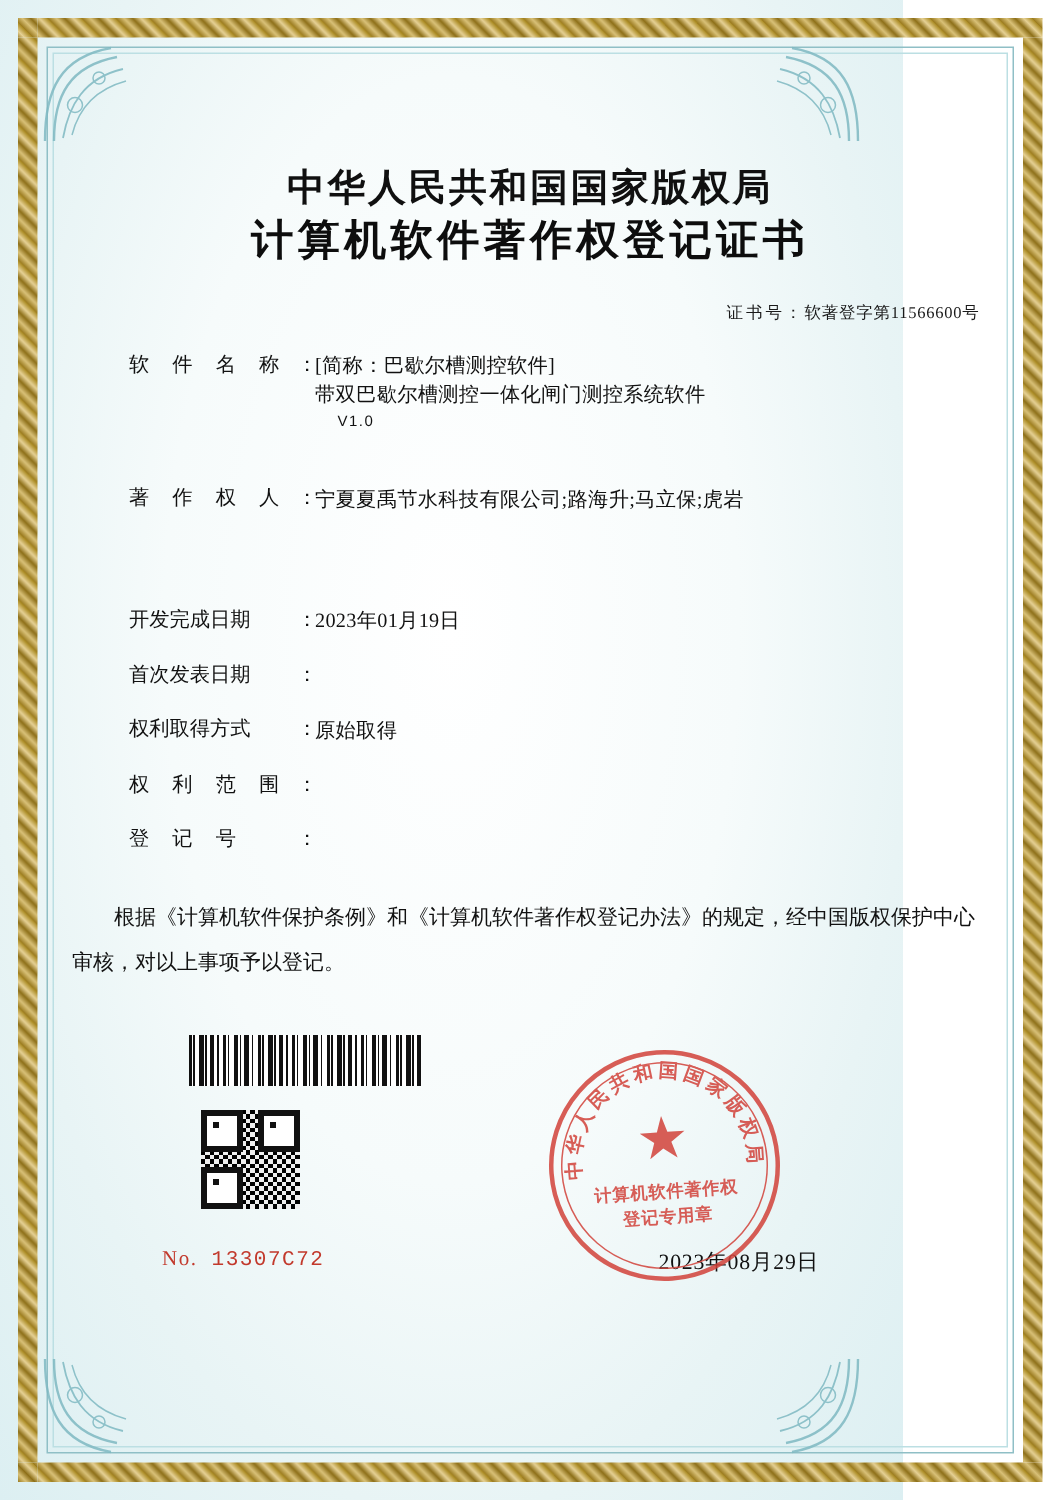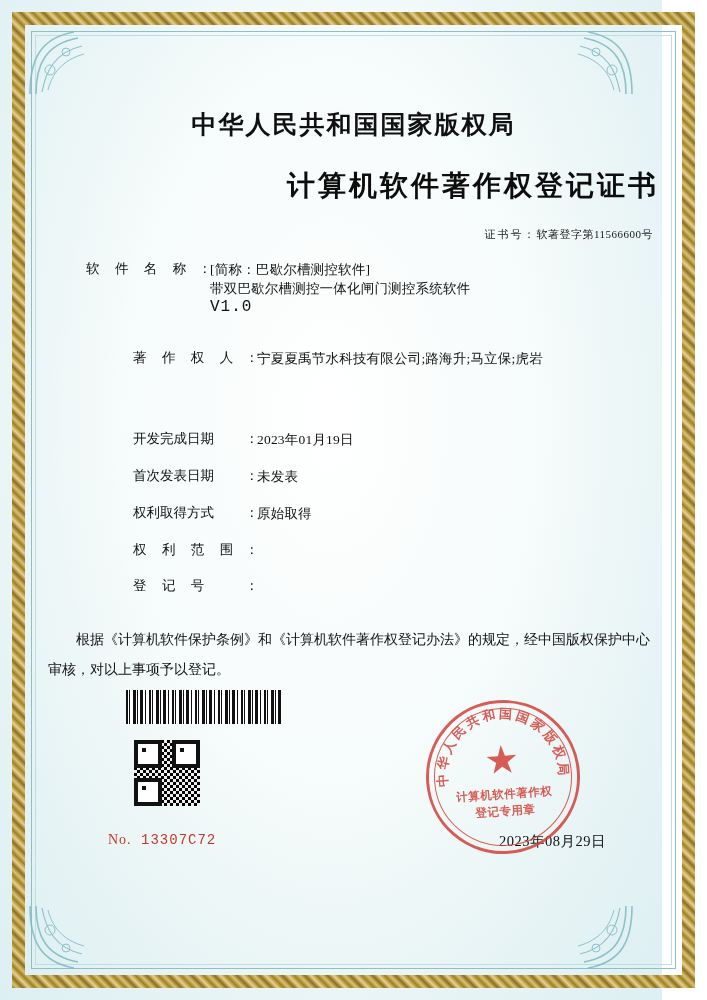--- a/index.html
+++ b/index.html
@@ -4,21 +4,21 @@
 <style>
   html,body{margin:0;padding:0;}
   body{
     width:707px;height:1000px;
     background:#ffffff;
     font-family:"Liberation Serif","DejaVu Serif",serif;
     overflow:hidden;
   }
   .page{
     position:relative;
-    width:662px;height:1000px;
+    width:602px;height:1000px;
     background:
       radial-gradient(ellipse at 50% 42%, #ffffff 0%, #f6fbfb 45%, #e8f4f5 72%, #dceff2 100%);
   }
   .frame-gold{
     position:absolute;left:12px;top:12px;width:683px;height:976px;
     box-sizing:border-box;
     border-style:solid;border-width:13px;
     border-image: repeating-linear-gradient(45deg,
         #9a7a1e 0px, #d9c178 4px, #8d6f18 8px, #e6d195 12px, #a8881f 16px) 13 repeat;
   }
@@ -49,26 +49,25 @@
   .title-main{
     text-align:center;
     font-size:25px;
     letter-spacing:2px;
     font-weight:bold;
     color:#101010;
     margin-top:48px;
     font-family:"Liberation Serif","DejaVu Serif",serif;
   }
   .title-sub{
-    text-align:right;
+    text-align:center;
     font-size:28px;
     letter-spacing:3px;
     font-weight:bold;
     color:#0d0d0d;
-    margin-top:26px;
   }
   .cert-no{
     text-align:right;
     font-size:11px;
     color:#1a1a1a;
     margin-top:22px;
     padding-right:6px;
     letter-spacing:.5px;
   }
   .cert-no .lbl{letter-spacing:2px;margin-top:32px;}
@@ -93,23 +92,23 @@
   .label.sp4{letter-spacing:6px;}
   .label.sp3{letter-spacing:6px;}
   .row .colon{width:12px;flex:0 0 12px;}
   .row .value{
     flex:1;
     font-size:13.5px;
     line-height:19px;
     letter-spacing:.2px;
   }
   .value .ln{display:block;}
-  .value .mono{font-family:Liberation Mono, monospace;font-size:16px;letter-spacing:1px;}
+  .value .mono{font-family:Liberation Sans, sans-serif;font-size:10px;letter-spacing:1px;margin-left:15px;}
   .block-gap{height:22px;}
-  .row.wide{margin-bottom:18px;margin-left:47px;}
+  .row.wide{margin-bottom:18px;}
   .paragraph{
     margin-top:30px;
     font-size:14px;
     line-height:30px;
     text-indent:28px;
     padding-right:8px;
     color:#111;
   }
   
   .barcode-area{
@@ -269,21 +268,20 @@
 
       <div class="row wide">
         <div class="label">开发完成日期</div>
         <div class="colon">：</div>
         <div class="value">2023年01月19日</div>
       </div>
 
       <div class="row wide">
         <div class="label">首次发表日期</div>
         <div class="colon">：</div>
-        <div class="value">未发表</div>
       </div>
 
       <div class="row wide">
         <div class="label">权利取得方式</div>
         <div class="colon">：</div>
         <div class="value">原始取得</div>
       </div>
 
       <div class="row wide">
         <div class="label sp4">权 利 范 围</div>

